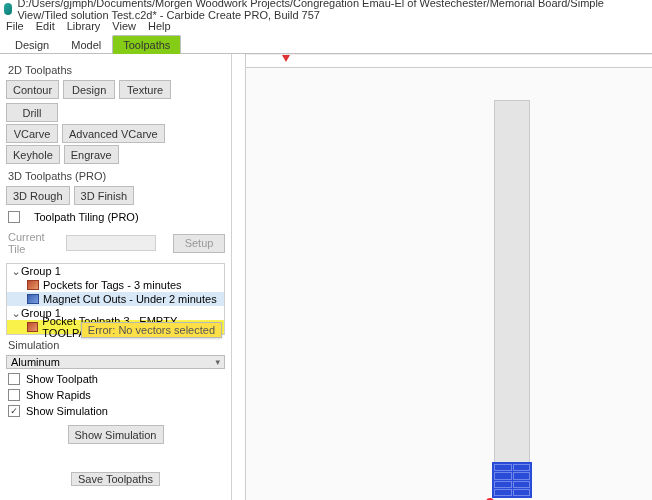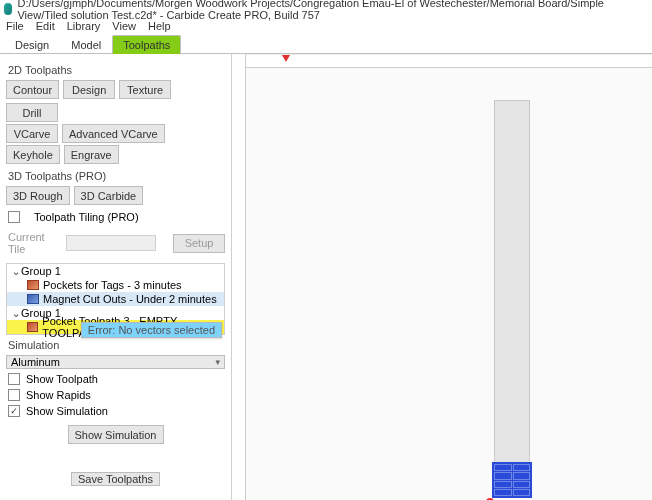--- a/index.html
+++ b/index.html
@@ -24,21 +24,21 @@
   .tile-row .field{ flex:0 0 90px; height:16px; background:#eee; border:1px solid #d0d0d0;}
   .tile-row .setupbtn{ margin-left:auto;}
   .tree { border:1px solid #cfcfcf; height:88px; margin-top:4px; position:relative; overflow:visible; }
   .treerow { display:flex; align-items:center; height:14px; padding-left:4px; }
   .treerow .caret{ width:10px; text-align:center; color:#555;}
   .treerow.indent{ padding-left:20px;}
   .treerow.selected { background:#d8e8f7; }
   .treerow.empty { background:#f8f24a; }
   .tp-icon{ width:12px; height:10px; margin-right:4px; background:linear-gradient(135deg,#c04a2e,#e59a6a); border:1px solid #9a3a22;}
   .tp-icon.blue{ background:linear-gradient(135deg,#3a5fb0,#7aa0e0); border-color:#2a4b92;}
-  .tooltip { position:absolute; right:2px; top:58px; height:16px; background:#7dd3fc; border:1px solid #b7b7b7; padding:0 6px; color:#555; display:flex; align-items:center; box-shadow:0 1px 2px rgba(0,0,0,.15);}
+  .tooltip { position:absolute; right:2px; top:58px; height:16px; background:#fde047; border:1px solid #b7b7b7; padding:0 6px; color:#555; display:flex; align-items:center; box-shadow:0 1px 2px rgba(0,0,0,.15);}
   .select { width:100%; height:19px; border:1px solid #bcbcbc; background:#e9e9e9; display:flex; align-items:center; justify-content:space-between; padding:0 4px;}
   .select .arrow{ font-size:9px; color:#666;}
   .simchk { display:flex; align-items:center; gap:6px; margin:4px 0 0 2px;}
   .center{ display:flex; justify-content:center;}
   .savebtn{ margin:28px auto 6px auto;}
   .canvaswrap{ flex:1; position:relative; background:#fff;}
   .ruler-h{ position:absolute; top:0; left:14px; right:0; height:14px; background:#fff; border-bottom:1px solid #ccc; border-top:1px solid #eee;}
   .ruler-v{ position:absolute; top:0; left:0; bottom:0; width:14px; background:#fff; border-right:1px solid #ccc;}
   .marker{ position:absolute; top:0; left:36px; width:0; height:0; border-left:4px solid transparent; border-right:4px solid transparent; border-top:7px solid #d33;}
   .stage{ position:absolute; top:14px; left:14px; right:0; bottom:0; background:#fafafa;}
@@ -85,21 +85,21 @@
       <button class="btn" style="min-width:88px">Advanced VCarve</button>
     </div>
     <div class="btnrow">
       <button class="btn">Keyhole</button>
       <button class="btn">Engrave</button>
     </div>
 
     <div class="section-title">3D Toolpaths (PRO)</div>
     <div class="btnrow">
       <button class="btn">3D Rough</button>
-      <button class="btn">3D Carbide</button>
+      <button class="btn">3D Finish</button>
     </div>
 
     <div class="tiling">
       <div class="chk"></div>
       <span>Toolpath Tiling (PRO)</span>
     </div>
     <div class="tile-row">
       <span class="lbl disabled-text">Current Tile</span>
       <div class="field"></div>
       <button class="btn setupbtn" disabled="">Setup</button>

